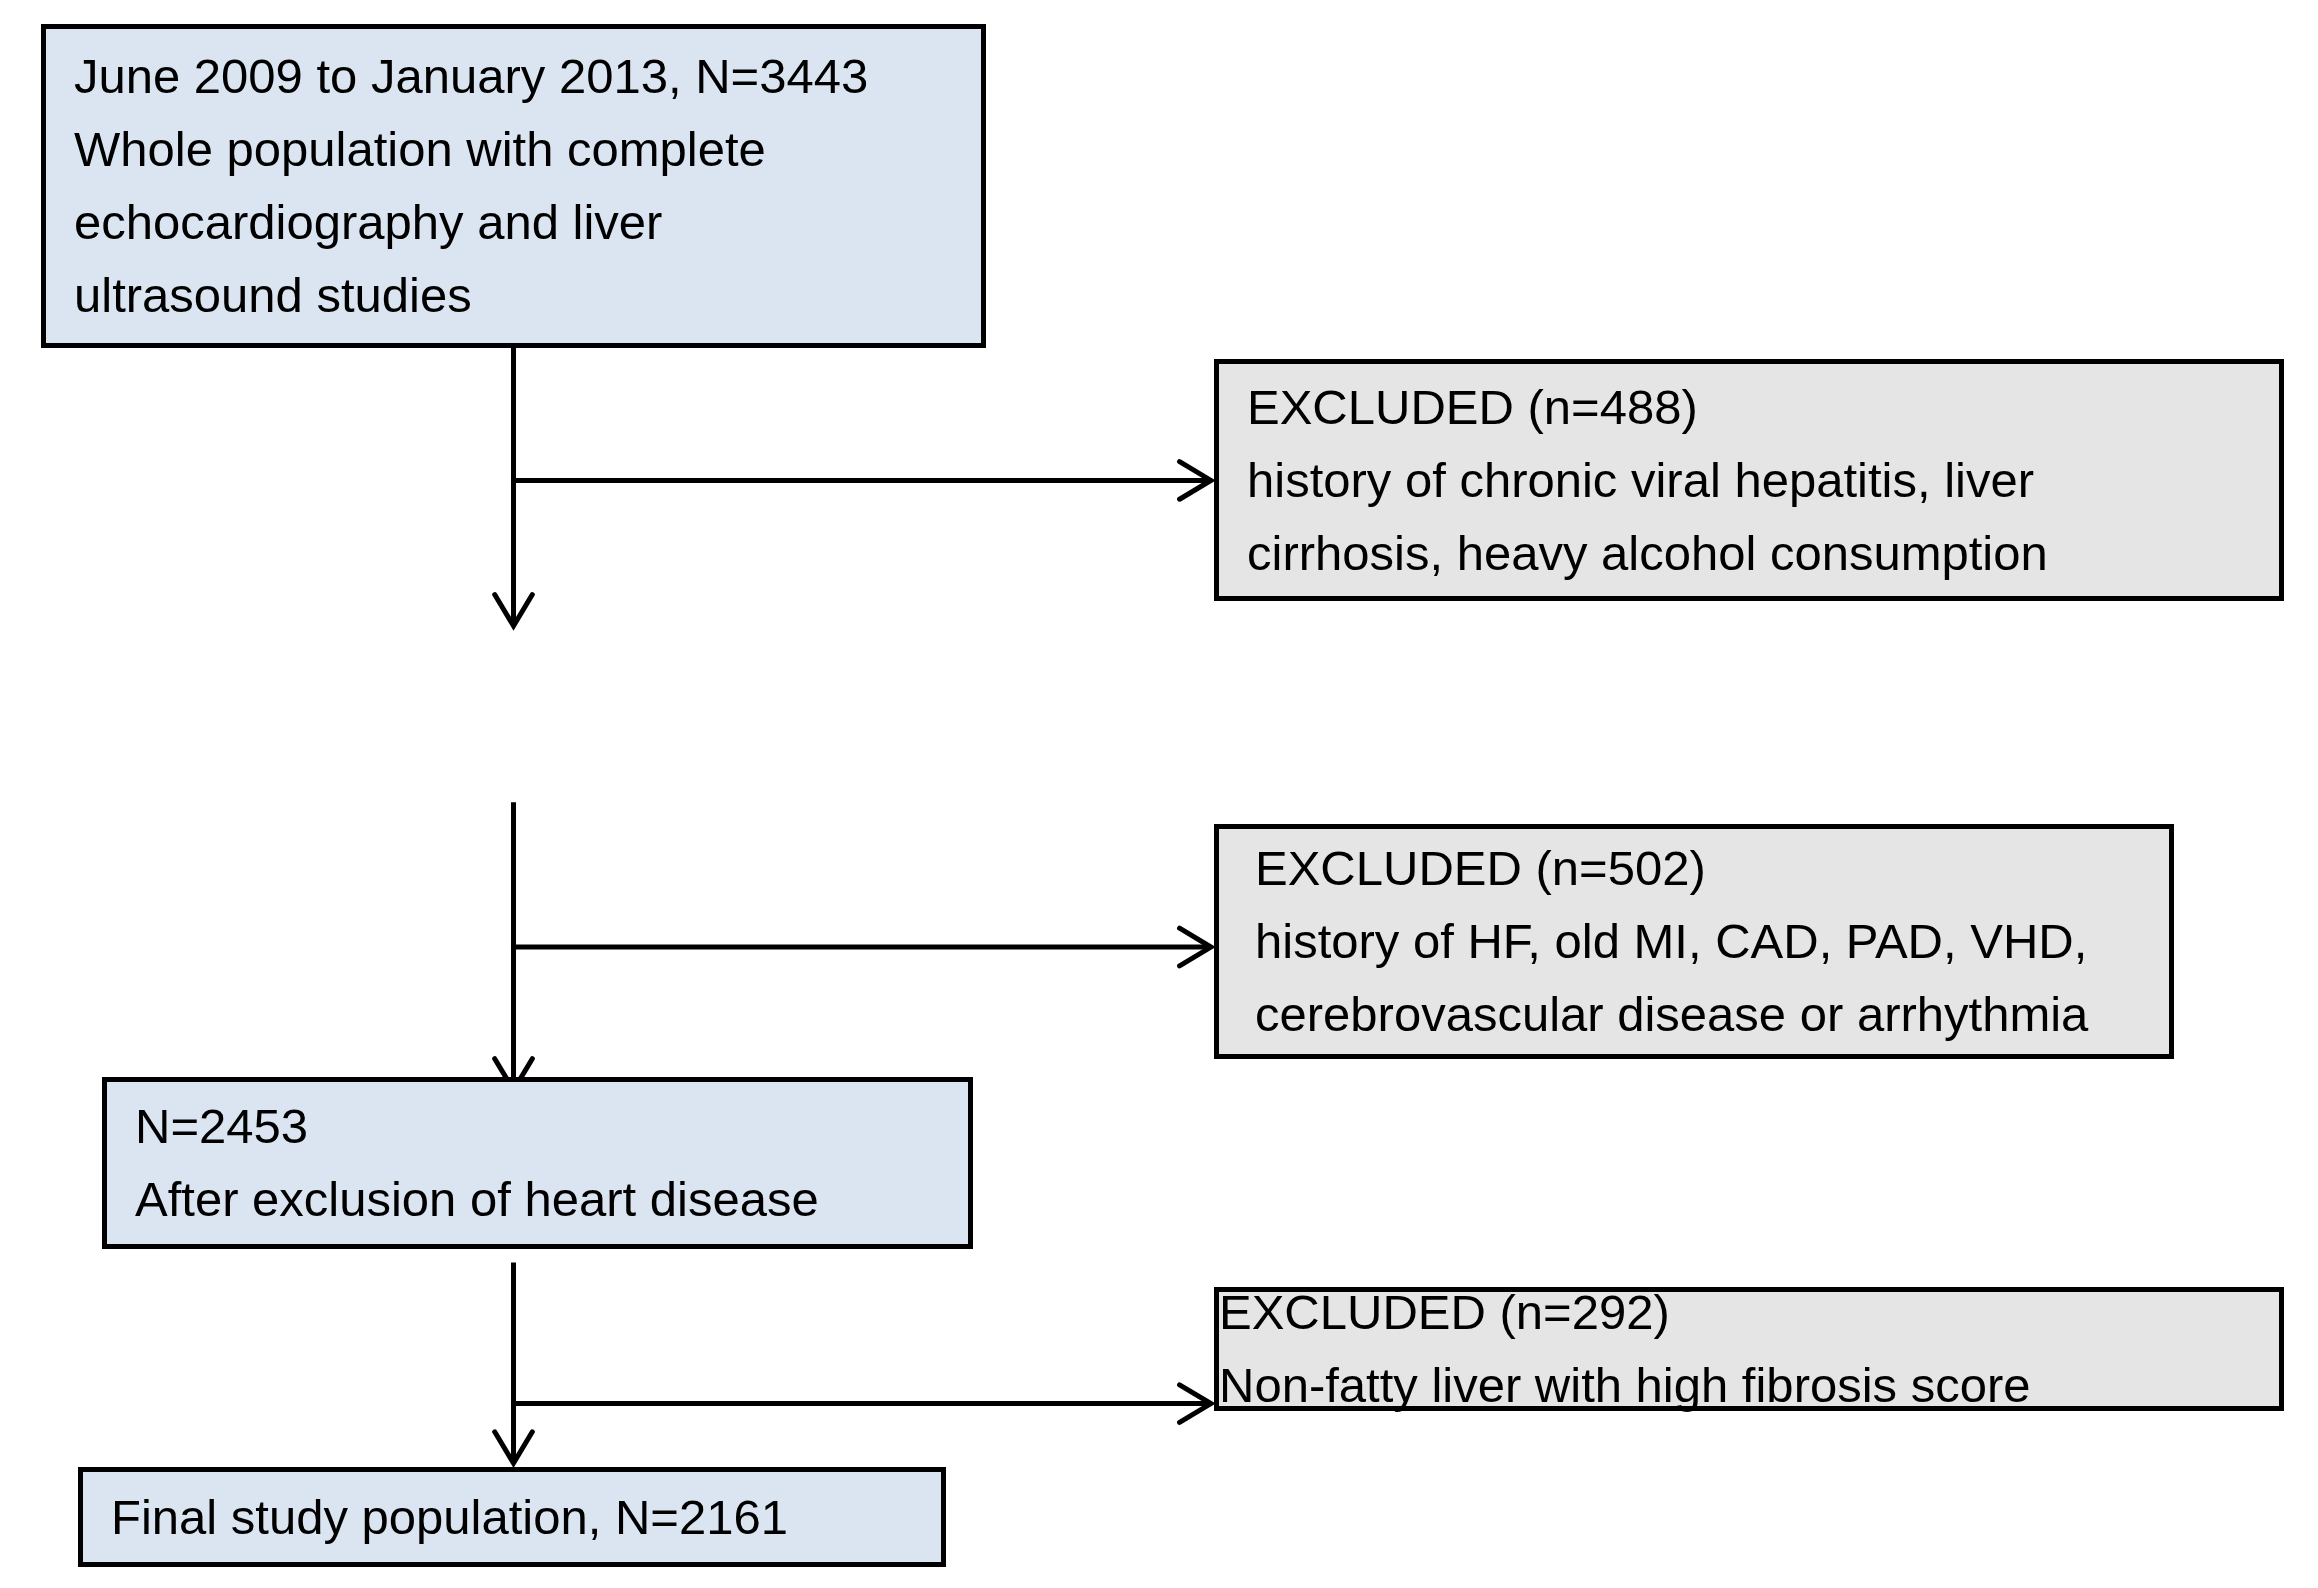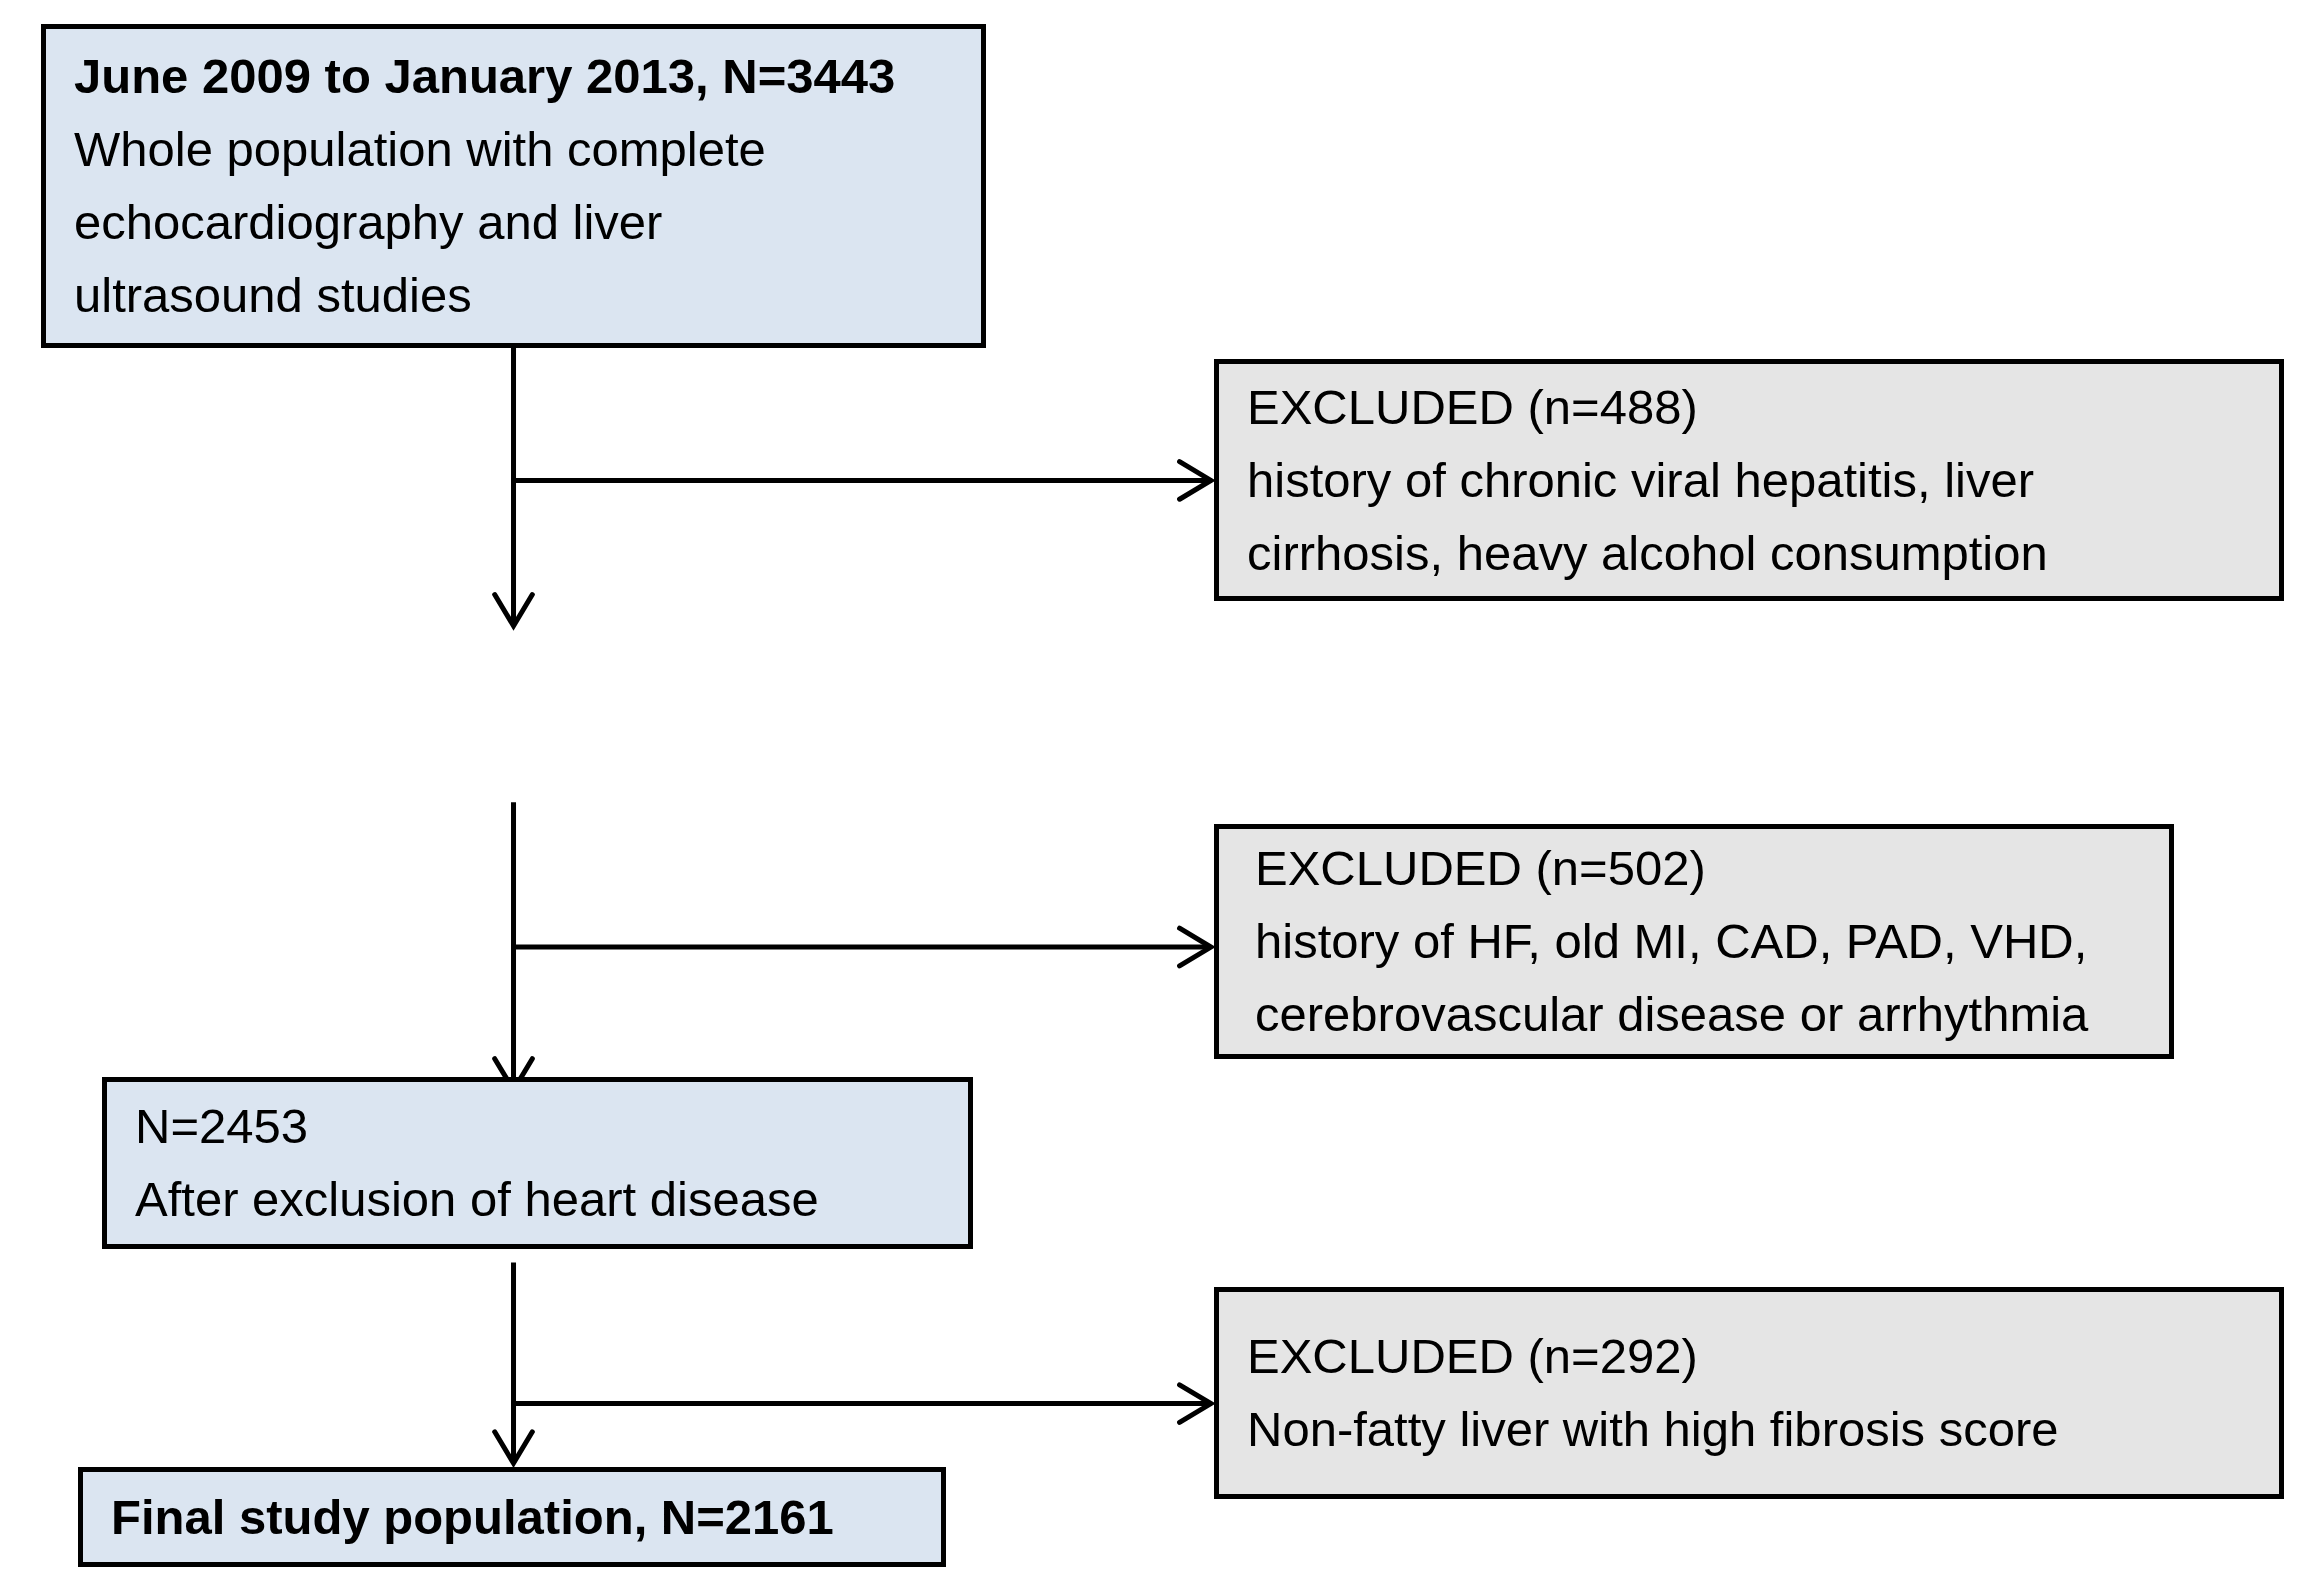--- a/index.html
+++ b/index.html
@@ -42,28 +42,28 @@
     display: flex;
     flex-direction: column;
     justify-content: center;
     font-size: 49px;
     line-height: 73px;
     white-space: nowrap;
   }
   .box.blue  { background: #dbe5f1; }
   .box.white { background: #e5e5e5; }
   .line { display: block; }
-  .bold { font-weight: bold; }
+  .bold { font-weight: normal; }
 
   #population-box { left: 41px;   top: 24px;   width: 945px; height: 324px; padding-left: 28px; }
   #excluded-488-box { left: 1214px; top: 359px;  width: 1070px; height: 242px; padding-left: 28px; }
   #nafld-box      { left: 78px;  top: 629px; width: 871px; height: 176px; padding-left: 28px; }
   #excluded-502-box { left: 1214px; top: 824px; width: 960px; height: 235px; padding-left: 36px; }
   #heart-box      { left: 78px;  top: 1077px; width: 871px; height: 172px; padding-left: 28px; margin-left: 24px; }
-  #excluded-292-box { left: 1214px; top: 1287px; width: 1070px; height: 212px; padding-left: 28px; }
+  #excluded-292-box { left: 1214px; top: 1287px; width: 1070px; height: 124px; }
   #final-box      { left: 78px;  top: 1467px; width: 868px; height: 100px; padding-left: 28px; }
 </style>
 </head>
 <body>
 
 <div class="canvas">
 
   <svg class="connectors" viewBox="0 0 3696 2532" aria-hidden="true">
 
     <g>

